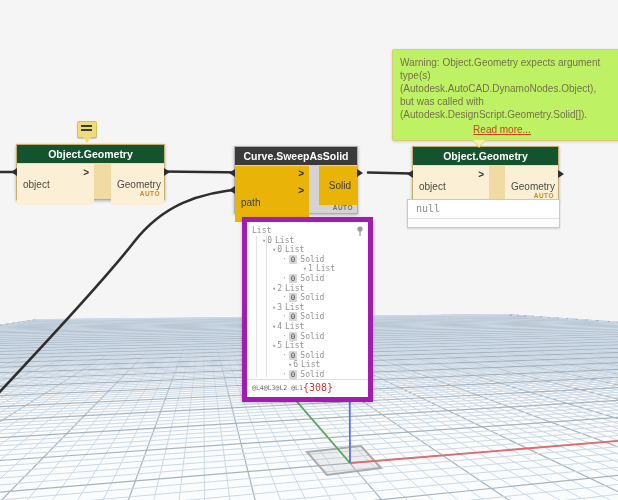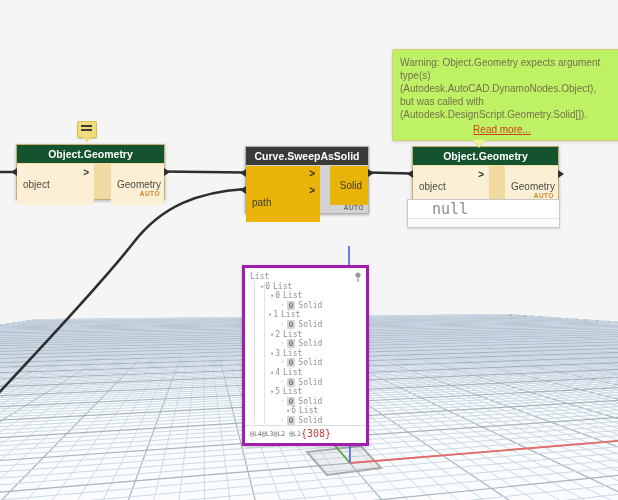--- a/index.html
+++ b/index.html
@@ -47,25 +47,25 @@
 
   
   #warnbox{position:absolute;left:392px;top:49px;width:204px;background:#bef264;border:1px solid #dccd72;border-radius:2px;padding:6px 16px 5px 7px;box-shadow:0 1px 3px rgba(0,0,0,.15);}
   #warnbox .wtext{font-size:10px;line-height:13px;color:#77704e;overflow-wrap:break-word;}
   #warnbox .wlink{display:block;text-align:center;margin-top:3px;font-size:10px;color:#d2401e;text-decoration:underline;cursor:pointer;}
   #warnbox .wtail{position:absolute;left:80px;bottom:-7px;width:0;height:0;border-left:6px solid transparent;border-right:6px solid transparent;border-top:7px solid #f8f0a0;}
   #warnbox .wtail2{position:absolute;left:79px;bottom:-8px;width:0;height:0;border-left:7px solid transparent;border-right:7px solid transparent;border-top:8px solid #dccd72;}
 
   
   #nullbox{position:absolute;left:407px;top:199px;width:151px;background:#fff;border:1px solid #c9c9c9;box-shadow:0 1px 2px rgba(0,0,0,.15);}
-  #nullbox .nv{height:18px;line-height:18px;padding-left:24px;font-family:"DejaVu Sans Mono",monospace;font-size:15px;color:#8d8d8d;border-bottom:1px solid #e2e2e2;}
+  #nullbox .nv{height:18px;line-height:18px;padding-left:8px;font-family:"DejaVu Sans Mono",monospace;font-size:10px;color:#8d8d8d;border-bottom:1px solid #e2e2e2;}
   #nullbox .nf{height:8px;background:#fcfcfc;}
 
   
-  #listpop{position:absolute;left:242px;top:217px;width:121px;background:#fff;border:3px solid #a21caf;box-shadow:0 1px 3px rgba(0,0,0,.2);margin-top:48px;}
+  #listpop{position:absolute;left:242px;top:217px;width:121px;background:#fff;border:5px solid #a21caf;box-shadow:0 1px 3px rgba(0,0,0,.2);}
   #listpop .rows{position:relative;height:157px;overflow:hidden;padding-top:4px;box-sizing:border-box;}
   #listpop .guide{position:absolute;top:14px;bottom:2px;width:1px;background:#e3e3e3;}
   .trow{position:relative;height:9.6px;line-height:9.6px;font-family:"DejaVu Sans Mono",monospace;font-size:8px;color:#929292;white-space:nowrap;}
   .trow .arr{color:#8fa6c1;font-size:7px;margin-right:1px;}
   .trow .dot{color:#b0b0b0;margin-right:2px;}
   .trow .idx{margin-right:3px;}
   .trow .ibadge{display:inline-block;background:#d6d6d6;color:#4a4a4a;border-radius:1px;padding:0 2px;margin-right:3px;font-size:7.5px;line-height:9px;}
   #listpop .pfoot{display:flex;justify-content:flex-start;align-items:center;border-top:1px solid #ddd;height:15px;padding:0 5px;margin-bottom:2px;}
   #listpop .plevels{font-family:"DejaVu Sans Mono",monospace;font-size:6.5px;color:#6b6b6b;}
   #listpop .pcount{font-family:"DejaVu Sans Mono",monospace;font-size:10px;font-weight:normal;color:#c43b3b;}
@@ -509,21 +509,21 @@
         <span class="chev">&gt;</span>
       </div>
       <div class="prow out" style="top:1px;width:41px">
         <span>Geometry</span>
         <span class="nub r" style="top:4px"></span>
       </div>
       <div class="lacing">AUTO</div>
     </div>
   </div>
 
-  <div class="node gray" style="left:245px;top:146px;width:122px;height:66px">
+  <div class="node gray" style="left:234px;top:146px;width:122px;height:66px">
     <div class="nhead">Curve.SweepAsSolid</div>
     <div class="nbody" style="height:48px">
       <div class="prow in" style="top:1px;width:62px;height:15px;line-height:15px">
         <span class="nub l" style="top:3px"></span>
         <span>curve</span>
         <span class="chev">&gt;</span>
       </div>
       <div class="prow in" style="top:18px;width:62px;height:15px;line-height:15px">
         <span class="nub l" style="top:3px"></span>
         <span>path</span>
@@ -563,21 +563,21 @@
       <circle cx="5" cy="4" r="2.6" fill="#9a9a9a"></circle>
       <rect x="4.4" y="6" width="1.2" height="5" fill="#9a9a9a"></rect>
     </svg>
     <div class="rows">
       <div class="guide" style="left:9px"></div>
       <div class="guide" style="left:19px"></div>
     <div class="trow" style="padding-left: 5px;"><span class="lbl">List</span></div>
         <div class="trow" style="padding-left: 15px;"><span class="arr">▾</span><span class="idx">0</span><span class="lbl">List</span></div>
         <div class="trow" style="padding-left: 25px;"><span class="arr">▾</span><span class="idx">0</span><span class="lbl">List</span></div>
         <div class="trow" style="padding-left: 35px;"><span class="dot">·</span><span class="ibadge">0</span><span class="lbl">Solid</span></div>
-        <div class="trow" style="padding-left: 23px;"><span class="arr">▾</span><span class="idx">1</span><span class="lbl">List</span></div>
+        <div class="trow" style="padding-left: 23px; text-align: center;"><span class="arr">▾</span><span class="idx">1</span><span class="lbl">List</span></div>
         <div class="trow" style="padding-left: 35px;"><span class="dot">·</span><span class="ibadge">0</span><span class="lbl">Solid</span></div>
         <div class="trow" style="padding-left: 25px;"><span class="arr">▾</span><span class="idx">2</span><span class="lbl">List</span></div>
         <div class="trow" style="padding-left: 35px;"><span class="dot">·</span><span class="ibadge">0</span><span class="lbl">Solid</span></div>
         <div class="trow" style="padding-left: 25px;"><span class="arr">▾</span><span class="idx">3</span><span class="lbl">List</span></div>
         <div class="trow" style="padding-left: 35px;"><span class="dot">·</span><span class="ibadge">0</span><span class="lbl">Solid</span></div>
         <div class="trow" style="padding-left: 25px;"><span class="arr">▾</span><span class="idx">4</span><span class="lbl">List</span></div>
         <div class="trow" style="padding-left: 35px;"><span class="dot">·</span><span class="ibadge">0</span><span class="lbl">Solid</span></div>
         <div class="trow" style="padding-left: 25px;"><span class="arr">▾</span><span class="idx">5</span><span class="lbl">List</span></div>
         <div class="trow" style="padding-left: 35px;"><span class="dot">·</span><span class="ibadge">0</span><span class="lbl">Solid</span></div>
         <div class="trow" style="padding-left: 41px;"><span class="arr">▾</span><span class="idx">6</span><span class="lbl">List</span></div>

